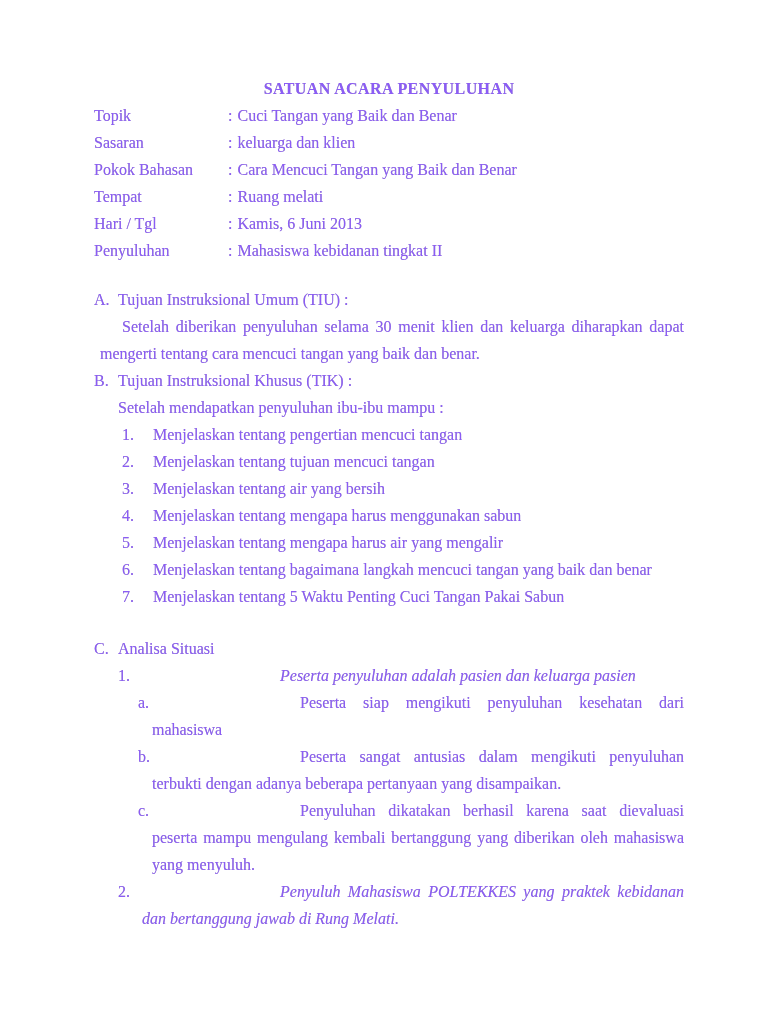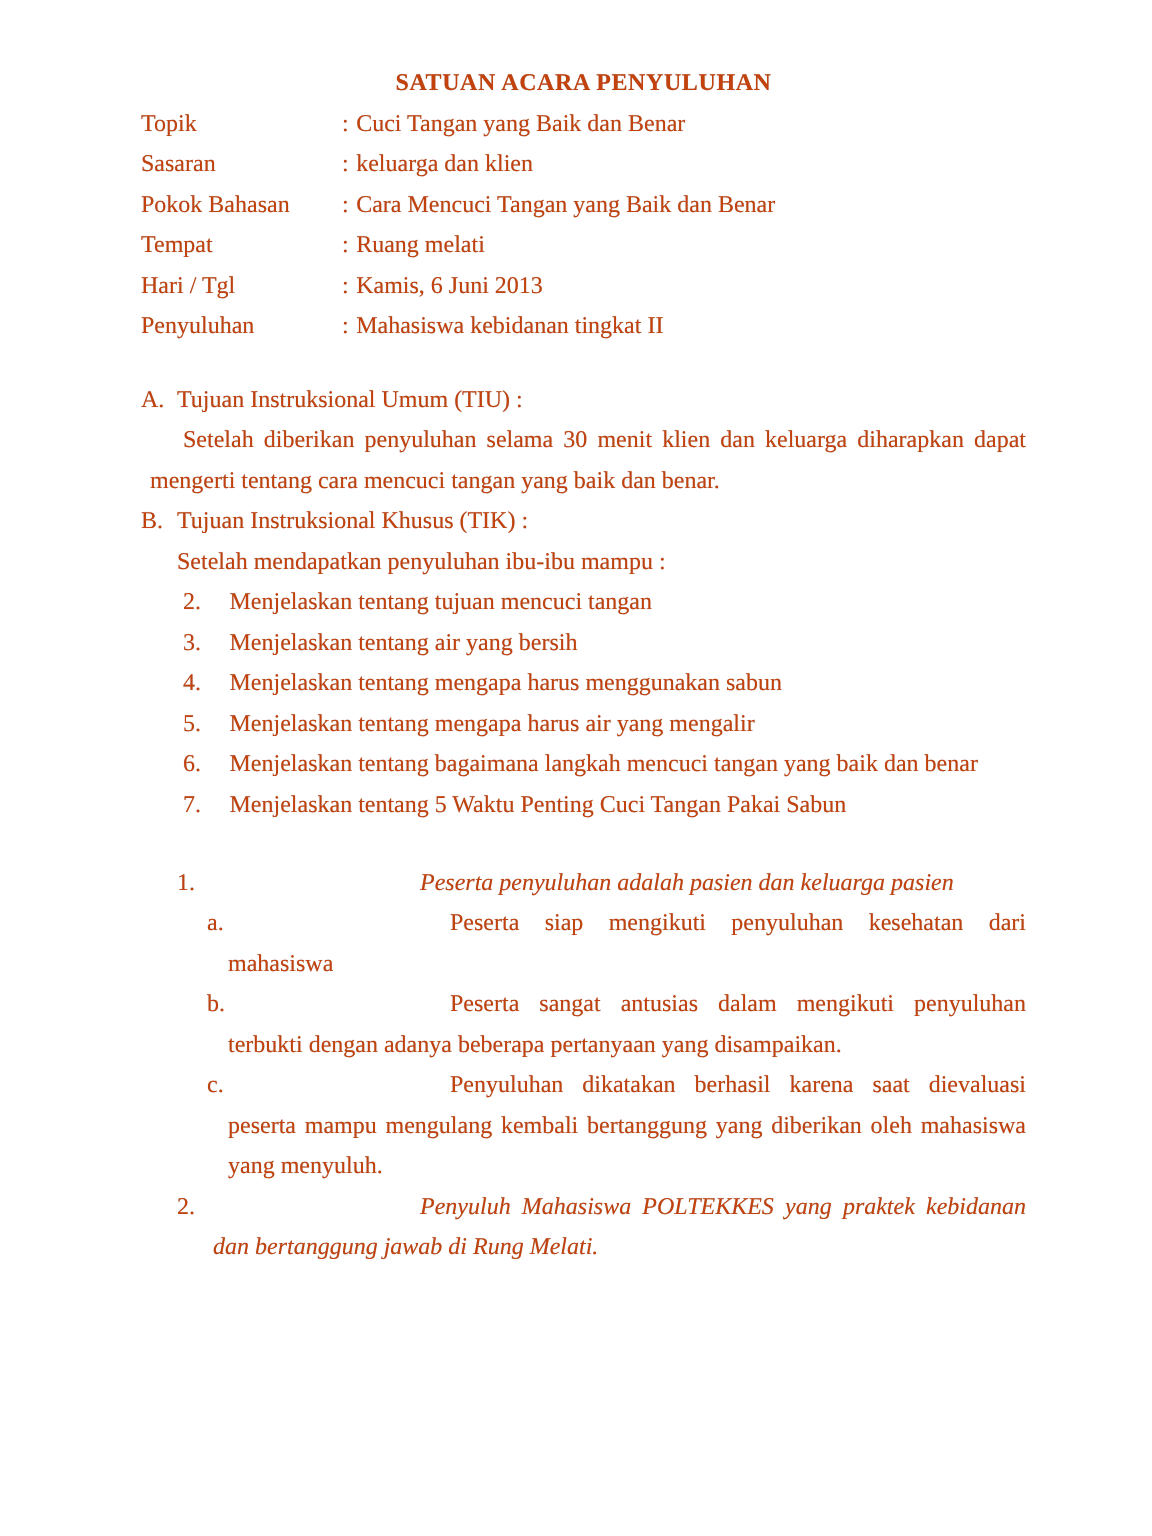--- a/index.html
+++ b/index.html
@@ -2,26 +2,26 @@
 <html><head>
 <meta charset="utf-8">
 <style>
   html, body { margin: 0; padding: 0; background: #ffffff; }
   .page {
     position: relative;
     width: 768px;
     height: 1024px;
     background: #ffffff;
     box-sizing: border-box;
-    padding: 42px 84px 0 94px;
+    padding: 75px 84px 0 94px;
     overflow: hidden;
     font-family: "Liberation Serif", "DejaVu Serif", serif;
     font-size: 16px;
     line-height: 27px;
-    color: #c2410c;
+    color: #8b5cf6;
     text-shadow: 0 0 0.6px rgba(40,40,40,0.35);
   }
 
   
   .title-block { text-align: center; font-weight: bold; letter-spacing: 0.4px; }
 
   
   .meta-block { }
   .meta-label { display: inline-block; width: 134px; }
   .meta-value { margin-left: 5px; }
@@ -85,40 +85,46 @@
     </div>
     <p class="para-a">Setelah diberikan penyuluhan selama 30 menit klien dan keluarga diharapkan dapat mengerti tentang cara mencuci tangan yang baik dan benar.</p>
   </div>
 
   <div class="section section-b">
     <div class="sec-head">
       <span class="sec-marker">B.</span><span class="sec-title">Tujuan Instruksional Khusus (TIK) :</span>
     </div>
     <div class="b-intro">Setelah mendapatkan penyuluhan ibu-ibu mampu :</div>
     <div class="b-item">
+      <span class="b-marker">1.</span><span class="b-text">Menjelaskan tentang pengertian mencuci tangan</span>
+    </div>
+    <div class="b-item">
       <span class="b-marker">2.</span><span class="b-text">Menjelaskan tentang tujuan mencuci tangan</span>
     </div>
     <div class="b-item">
       <span class="b-marker">3.</span><span class="b-text">Menjelaskan tentang air yang bersih</span>
     </div>
     <div class="b-item">
       <span class="b-marker">4.</span><span class="b-text">Menjelaskan tentang mengapa harus menggunakan sabun</span>
     </div>
     <div class="b-item">
       <span class="b-marker">5.</span><span class="b-text">Menjelaskan tentang mengapa harus air yang mengalir</span>
     </div>
     <div class="b-item">
       <span class="b-marker">6.</span><span class="b-text">Menjelaskan tentang bagaimana langkah mencuci tangan yang baik dan benar</span>
     </div>
     <div class="b-item">
       <span class="b-marker">7.</span><span class="b-text">Menjelaskan tentang 5 Waktu Penting Cuci Tangan Pakai Sabun</span>
     </div>
   </div>
 
   <div class="section section-c">
+    <div class="sec-head">
+      <span class="sec-marker">C.</span><span class="sec-title">Analisa Situasi</span>
+    </div>
 
     <div class="c-item">
       <span class="c-marker">1.</span>
       <span class="c-text">Peserta penyuluhan adalah pasien dan keluarga pasien</span>
     </div>
 
     <div class="c-sub">
       <span class="c-marker">a.</span>
       <span class="c-text">Peserta siap mengikuti penyuluhan kesehatan dari mahasiswa</span>
     </div>

